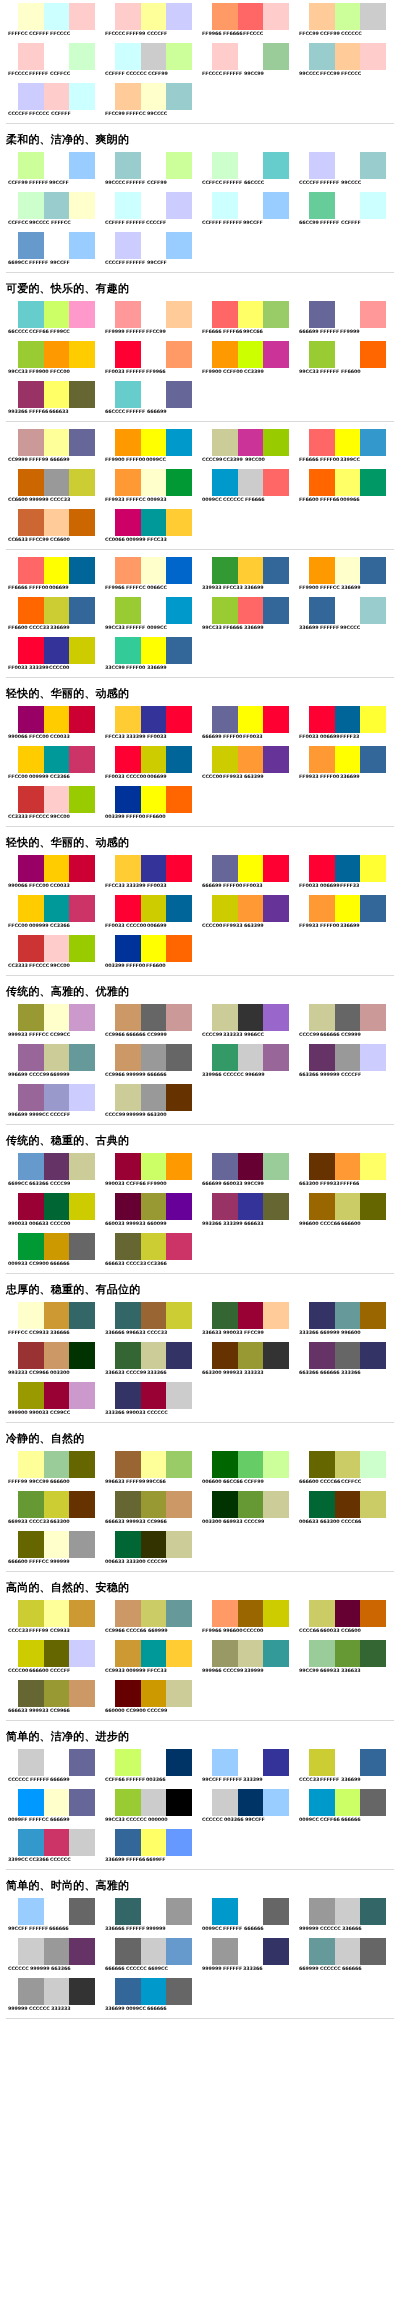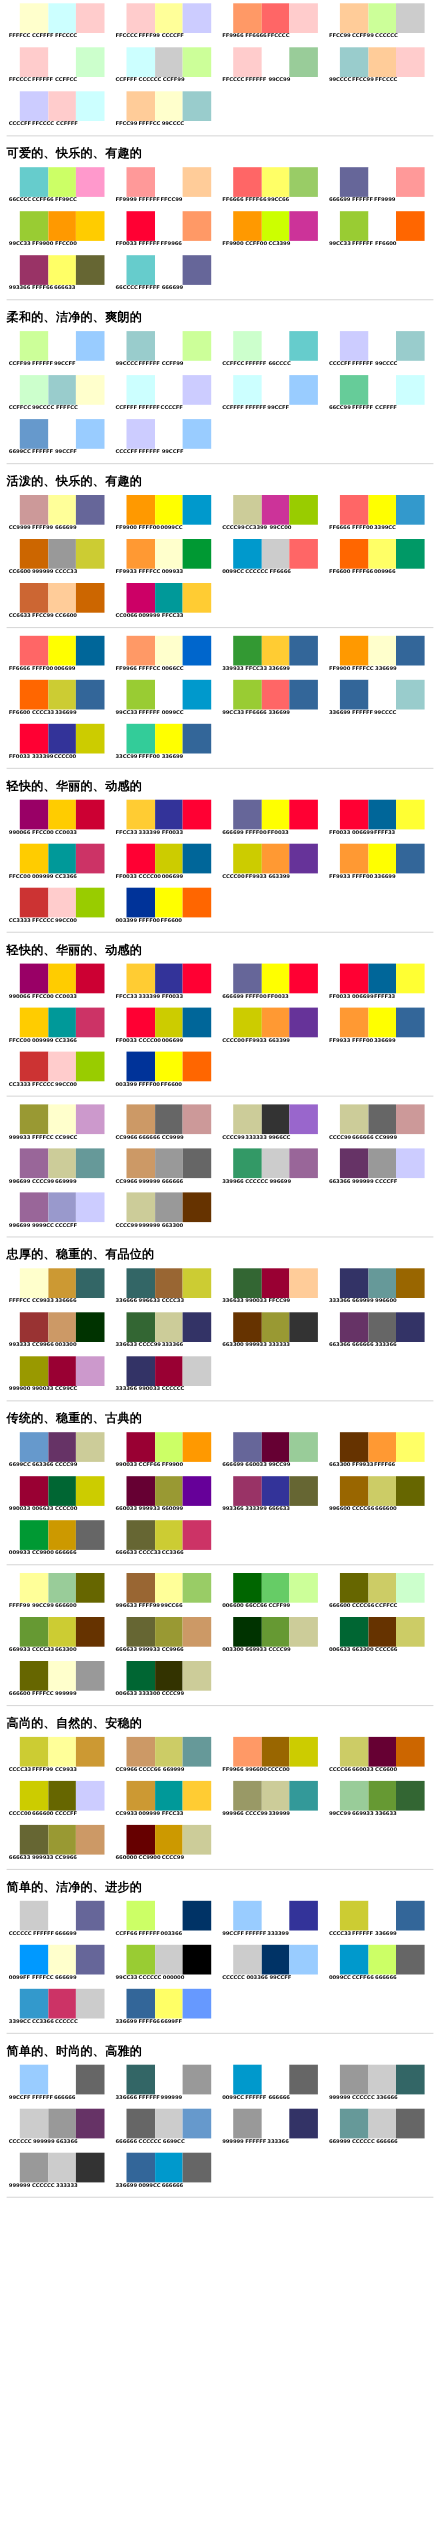--- a/index.html
+++ b/index.html
@@ -198,285 +198,284 @@
               <span class="code">FFCC99</span>
               <span class="code">FFFFCC</span>
               <span class="code">99CCCC</span>
             </div>
           </div>
         </div>
       </div>
       <div class="rule"></div>
     </div>
     <div class="section">
-      <div class="section-title">可爱的、快乐的、有趣的</div>
+      <div class="section-title">柔和的、洁净的、爽朗的</div>
       <div class="rows">
         <div class="row">
           <div class="palette">
             <div class="swatches">
+              <div class="sw" style="background: rgb(204, 255, 153);"></div>
+              <div class="sw" style="background: rgb(255, 255, 255);"></div>
+              <div class="sw" style="background: rgb(153, 204, 255);"></div>
+            </div>
+            <div class="codes">
+              <span class="code">CCFF99</span>
+              <span class="code">FFFFFF</span>
+              <span class="code">99CCFF</span>
+            </div>
+          </div>
+          <div class="palette">
+            <div class="swatches">
+              <div class="sw" style="background: rgb(153, 204, 204);"></div>
+              <div class="sw" style="background: rgb(255, 255, 255);"></div>
+              <div class="sw" style="background: rgb(204, 255, 153);"></div>
+            </div>
+            <div class="codes">
+              <span class="code">99CCCC</span>
+              <span class="code">FFFFFF</span>
+              <span class="code">CCFF99</span>
+            </div>
+          </div>
+          <div class="palette">
+            <div class="swatches">
+              <div class="sw" style="background: rgb(204, 255, 204);"></div>
+              <div class="sw" style="background: rgb(255, 255, 255);"></div>
               <div class="sw" style="background: rgb(102, 204, 204);"></div>
-              <div class="sw" style="background: rgb(204, 255, 102);"></div>
-              <div class="sw" style="background: rgb(255, 153, 204);"></div>
-            </div>
-            <div class="codes">
+            </div>
+            <div class="codes">
+              <span class="code">CCFFCC</span>
+              <span class="code">FFFFFF</span>
               <span class="code">66CCCC</span>
-              <span class="code">CCFF66</span>
-              <span class="code">FF99CC</span>
-            </div>
-          </div>
-          <div class="palette">
-            <div class="swatches">
-              <div class="sw" style="background: rgb(255, 153, 153);"></div>
-              <div class="sw" style="background: rgb(255, 255, 255);"></div>
-              <div class="sw" style="background: rgb(255, 204, 153);"></div>
-            </div>
-            <div class="codes">
-              <span class="code">FF9999</span>
-              <span class="code">FFFFFF</span>
-              <span class="code">FFCC99</span>
-            </div>
-          </div>
-          <div class="palette">
-            <div class="swatches">
-              <div class="sw" style="background: rgb(255, 102, 102);"></div>
-              <div class="sw" style="background: rgb(255, 255, 102);"></div>
-              <div class="sw" style="background: rgb(153, 204, 102);"></div>
-            </div>
-            <div class="codes">
-              <span class="code">FF6666</span>
-              <span class="code">FFFF66</span>
-              <span class="code">99CC66</span>
-            </div>
-          </div>
-          <div class="palette">
-            <div class="swatches">
-              <div class="sw" style="background: rgb(102, 102, 153);"></div>
-              <div class="sw" style="background: rgb(255, 255, 255);"></div>
-              <div class="sw" style="background: rgb(255, 153, 153);"></div>
-            </div>
-            <div class="codes">
-              <span class="code">666699</span>
-              <span class="code">FFFFFF</span>
-              <span class="code">FF9999</span>
-            </div>
-          </div>
-        </div>
-        <div class="row">
-          <div class="palette">
-            <div class="swatches">
-              <div class="sw" style="background: rgb(153, 204, 51);"></div>
-              <div class="sw" style="background: rgb(255, 153, 0);"></div>
-              <div class="sw" style="background: rgb(255, 204, 0);"></div>
-            </div>
-            <div class="codes">
-              <span class="code">99CC33</span>
-              <span class="code">FF9900</span>
-              <span class="code">FFCC00</span>
-            </div>
-          </div>
-          <div class="palette">
-            <div class="swatches">
-              <div class="sw" style="background: rgb(255, 0, 51);"></div>
-              <div class="sw" style="background: rgb(255, 255, 255);"></div>
-              <div class="sw" style="background: rgb(255, 153, 102);"></div>
-            </div>
-            <div class="codes">
-              <span class="code">FF0033</span>
-              <span class="code">FFFFFF</span>
-              <span class="code">FF9966</span>
-            </div>
-          </div>
-          <div class="palette">
-            <div class="swatches">
-              <div class="sw" style="background: rgb(255, 153, 0);"></div>
-              <div class="sw" style="background: rgb(204, 255, 0);"></div>
-              <div class="sw" style="background: rgb(204, 51, 153);"></div>
-            </div>
-            <div class="codes">
-              <span class="code">FF9900</span>
-              <span class="code">CCFF00</span>
-              <span class="code">CC3399</span>
-            </div>
-          </div>
-          <div class="palette">
-            <div class="swatches">
-              <div class="sw" style="background: rgb(153, 204, 51);"></div>
-              <div class="sw" style="background: rgb(255, 255, 255);"></div>
-              <div class="sw" style="background: rgb(255, 102, 0);"></div>
-            </div>
-            <div class="codes">
-              <span class="code">99CC33</span>
-              <span class="code">FFFFFF</span>
-              <span class="code">FF6600</span>
-            </div>
-          </div>
-        </div>
-        <div class="row">
-          <div class="palette">
-            <div class="swatches">
-              <div class="sw" style="background: rgb(153, 51, 102);"></div>
-              <div class="sw" style="background: rgb(255, 255, 102);"></div>
-              <div class="sw" style="background: rgb(102, 102, 51);"></div>
-            </div>
-            <div class="codes">
-              <span class="code">993366</span>
-              <span class="code">FFFF66</span>
-              <span class="code">666633</span>
-            </div>
-          </div>
-          <div class="palette">
-            <div class="swatches">
-              <div class="sw" style="background: rgb(102, 204, 204);"></div>
-              <div class="sw" style="background: rgb(255, 255, 255);"></div>
-              <div class="sw" style="background: rgb(102, 102, 153);"></div>
-            </div>
-            <div class="codes">
-              <span class="code">66CCCC</span>
-              <span class="code">FFFFFF</span>
-              <span class="code">666699</span>
+            </div>
+          </div>
+          <div class="palette">
+            <div class="swatches">
+              <div class="sw" style="background: rgb(204, 204, 255);"></div>
+              <div class="sw" style="background: rgb(255, 255, 255);"></div>
+              <div class="sw" style="background: rgb(153, 204, 204);"></div>
+            </div>
+            <div class="codes">
+              <span class="code">CCCCFF</span>
+              <span class="code">FFFFFF</span>
+              <span class="code">99CCCC</span>
+            </div>
+          </div>
+        </div>
+        <div class="row">
+          <div class="palette">
+            <div class="swatches">
+              <div class="sw" style="background: rgb(204, 255, 204);"></div>
+              <div class="sw" style="background: rgb(153, 204, 204);"></div>
+              <div class="sw" style="background: rgb(255, 255, 204);"></div>
+            </div>
+            <div class="codes">
+              <span class="code">CCFFCC</span>
+              <span class="code">99CCCC</span>
+              <span class="code">FFFFCC</span>
+            </div>
+          </div>
+          <div class="palette">
+            <div class="swatches">
+              <div class="sw" style="background: rgb(204, 255, 255);"></div>
+              <div class="sw" style="background: rgb(255, 255, 255);"></div>
+              <div class="sw" style="background: rgb(204, 204, 255);"></div>
+            </div>
+            <div class="codes">
+              <span class="code">CCFFFF</span>
+              <span class="code">FFFFFF</span>
+              <span class="code">CCCCFF</span>
+            </div>
+          </div>
+          <div class="palette">
+            <div class="swatches">
+              <div class="sw" style="background: rgb(204, 255, 255);"></div>
+              <div class="sw" style="background: rgb(255, 255, 255);"></div>
+              <div class="sw" style="background: rgb(153, 204, 255);"></div>
+            </div>
+            <div class="codes">
+              <span class="code">CCFFFF</span>
+              <span class="code">FFFFFF</span>
+              <span class="code">99CCFF</span>
+            </div>
+          </div>
+          <div class="palette">
+            <div class="swatches">
+              <div class="sw" style="background: rgb(102, 204, 153);"></div>
+              <div class="sw" style="background: rgb(255, 255, 255);"></div>
+              <div class="sw" style="background: rgb(204, 255, 255);"></div>
+            </div>
+            <div class="codes">
+              <span class="code">66CC99</span>
+              <span class="code">FFFFFF</span>
+              <span class="code">CCFFFF</span>
+            </div>
+          </div>
+        </div>
+        <div class="row">
+          <div class="palette">
+            <div class="swatches">
+              <div class="sw" style="background: rgb(102, 153, 204);"></div>
+              <div class="sw" style="background: rgb(255, 255, 255);"></div>
+              <div class="sw" style="background: rgb(153, 204, 255);"></div>
+            </div>
+            <div class="codes">
+              <span class="code">6699CC</span>
+              <span class="code">FFFFFF</span>
+              <span class="code">99CCFF</span>
+            </div>
+          </div>
+          <div class="palette">
+            <div class="swatches">
+              <div class="sw" style="background: rgb(204, 204, 255);"></div>
+              <div class="sw" style="background: rgb(255, 255, 255);"></div>
+              <div class="sw" style="background: rgb(153, 204, 255);"></div>
+            </div>
+            <div class="codes">
+              <span class="code">CCCCFF</span>
+              <span class="code">FFFFFF</span>
+              <span class="code">99CCFF</span>
             </div>
           </div>
         </div>
       </div>
       <div class="rule"></div>
     </div>
     <div class="section">
-      <div class="section-title">柔和的、洁净的、爽朗的</div>
+      <div class="section-title">可爱的、快乐的、有趣的</div>
       <div class="rows">
         <div class="row">
           <div class="palette">
             <div class="swatches">
-              <div class="sw" style="background: rgb(204, 255, 153);"></div>
-              <div class="sw" style="background: rgb(255, 255, 255);"></div>
-              <div class="sw" style="background: rgb(153, 204, 255);"></div>
-            </div>
-            <div class="codes">
-              <span class="code">CCFF99</span>
-              <span class="code">FFFFFF</span>
-              <span class="code">99CCFF</span>
-            </div>
-          </div>
-          <div class="palette">
-            <div class="swatches">
-              <div class="sw" style="background: rgb(153, 204, 204);"></div>
-              <div class="sw" style="background: rgb(255, 255, 255);"></div>
-              <div class="sw" style="background: rgb(204, 255, 153);"></div>
-            </div>
-            <div class="codes">
-              <span class="code">99CCCC</span>
-              <span class="code">FFFFFF</span>
-              <span class="code">CCFF99</span>
-            </div>
-          </div>
-          <div class="palette">
-            <div class="swatches">
-              <div class="sw" style="background: rgb(204, 255, 204);"></div>
-              <div class="sw" style="background: rgb(255, 255, 255);"></div>
               <div class="sw" style="background: rgb(102, 204, 204);"></div>
-            </div>
-            <div class="codes">
-              <span class="code">CCFFCC</span>
-              <span class="code">FFFFFF</span>
+              <div class="sw" style="background: rgb(204, 255, 102);"></div>
+              <div class="sw" style="background: rgb(255, 153, 204);"></div>
+            </div>
+            <div class="codes">
               <span class="code">66CCCC</span>
-            </div>
-          </div>
-          <div class="palette">
-            <div class="swatches">
-              <div class="sw" style="background: rgb(204, 204, 255);"></div>
-              <div class="sw" style="background: rgb(255, 255, 255);"></div>
-              <div class="sw" style="background: rgb(153, 204, 204);"></div>
-            </div>
-            <div class="codes">
-              <span class="code">CCCCFF</span>
-              <span class="code">FFFFFF</span>
-              <span class="code">99CCCC</span>
-            </div>
-          </div>
-        </div>
-        <div class="row">
-          <div class="palette">
-            <div class="swatches">
-              <div class="sw" style="background: rgb(204, 255, 204);"></div>
-              <div class="sw" style="background: rgb(153, 204, 204);"></div>
-              <div class="sw" style="background: rgb(255, 255, 204);"></div>
-            </div>
-            <div class="codes">
-              <span class="code">CCFFCC</span>
-              <span class="code">99CCCC</span>
-              <span class="code">FFFFCC</span>
-            </div>
-          </div>
-          <div class="palette">
-            <div class="swatches">
-              <div class="sw" style="background: rgb(204, 255, 255);"></div>
-              <div class="sw" style="background: rgb(255, 255, 255);"></div>
-              <div class="sw" style="background: rgb(204, 204, 255);"></div>
-            </div>
-            <div class="codes">
-              <span class="code">CCFFFF</span>
-              <span class="code">FFFFFF</span>
-              <span class="code">CCCCFF</span>
-            </div>
-          </div>
-          <div class="palette">
-            <div class="swatches">
-              <div class="sw" style="background: rgb(204, 255, 255);"></div>
-              <div class="sw" style="background: rgb(255, 255, 255);"></div>
-              <div class="sw" style="background: rgb(153, 204, 255);"></div>
-            </div>
-            <div class="codes">
-              <span class="code">CCFFFF</span>
-              <span class="code">FFFFFF</span>
-              <span class="code">99CCFF</span>
-            </div>
-          </div>
-          <div class="palette">
-            <div class="swatches">
-              <div class="sw" style="background: rgb(102, 204, 153);"></div>
-              <div class="sw" style="background: rgb(255, 255, 255);"></div>
-              <div class="sw" style="background: rgb(204, 255, 255);"></div>
-            </div>
-            <div class="codes">
-              <span class="code">66CC99</span>
-              <span class="code">FFFFFF</span>
-              <span class="code">CCFFFF</span>
-            </div>
-          </div>
-        </div>
-        <div class="row">
-          <div class="palette">
-            <div class="swatches">
-              <div class="sw" style="background: rgb(102, 153, 204);"></div>
-              <div class="sw" style="background: rgb(255, 255, 255);"></div>
-              <div class="sw" style="background: rgb(153, 204, 255);"></div>
-            </div>
-            <div class="codes">
-              <span class="code">6699CC</span>
-              <span class="code">FFFFFF</span>
-              <span class="code">99CCFF</span>
-            </div>
-          </div>
-          <div class="palette">
-            <div class="swatches">
-              <div class="sw" style="background: rgb(204, 204, 255);"></div>
-              <div class="sw" style="background: rgb(255, 255, 255);"></div>
-              <div class="sw" style="background: rgb(153, 204, 255);"></div>
-            </div>
-            <div class="codes">
-              <span class="code">CCCCFF</span>
-              <span class="code">FFFFFF</span>
-              <span class="code">99CCFF</span>
+              <span class="code">CCFF66</span>
+              <span class="code">FF99CC</span>
+            </div>
+          </div>
+          <div class="palette">
+            <div class="swatches">
+              <div class="sw" style="background: rgb(255, 153, 153);"></div>
+              <div class="sw" style="background: rgb(255, 255, 255);"></div>
+              <div class="sw" style="background: rgb(255, 204, 153);"></div>
+            </div>
+            <div class="codes">
+              <span class="code">FF9999</span>
+              <span class="code">FFFFFF</span>
+              <span class="code">FFCC99</span>
+            </div>
+          </div>
+          <div class="palette">
+            <div class="swatches">
+              <div class="sw" style="background: rgb(255, 102, 102);"></div>
+              <div class="sw" style="background: rgb(255, 255, 102);"></div>
+              <div class="sw" style="background: rgb(153, 204, 102);"></div>
+            </div>
+            <div class="codes">
+              <span class="code">FF6666</span>
+              <span class="code">FFFF66</span>
+              <span class="code">99CC66</span>
+            </div>
+          </div>
+          <div class="palette">
+            <div class="swatches">
+              <div class="sw" style="background: rgb(102, 102, 153);"></div>
+              <div class="sw" style="background: rgb(255, 255, 255);"></div>
+              <div class="sw" style="background: rgb(255, 153, 153);"></div>
+            </div>
+            <div class="codes">
+              <span class="code">666699</span>
+              <span class="code">FFFFFF</span>
+              <span class="code">FF9999</span>
+            </div>
+          </div>
+        </div>
+        <div class="row">
+          <div class="palette">
+            <div class="swatches">
+              <div class="sw" style="background: rgb(153, 204, 51);"></div>
+              <div class="sw" style="background: rgb(255, 153, 0);"></div>
+              <div class="sw" style="background: rgb(255, 204, 0);"></div>
+            </div>
+            <div class="codes">
+              <span class="code">99CC33</span>
+              <span class="code">FF9900</span>
+              <span class="code">FFCC00</span>
+            </div>
+          </div>
+          <div class="palette">
+            <div class="swatches">
+              <div class="sw" style="background: rgb(255, 0, 51);"></div>
+              <div class="sw" style="background: rgb(255, 255, 255);"></div>
+              <div class="sw" style="background: rgb(255, 153, 102);"></div>
+            </div>
+            <div class="codes">
+              <span class="code">FF0033</span>
+              <span class="code">FFFFFF</span>
+              <span class="code">FF9966</span>
+            </div>
+          </div>
+          <div class="palette">
+            <div class="swatches">
+              <div class="sw" style="background: rgb(255, 153, 0);"></div>
+              <div class="sw" style="background: rgb(204, 255, 0);"></div>
+              <div class="sw" style="background: rgb(204, 51, 153);"></div>
+            </div>
+            <div class="codes">
+              <span class="code">FF9900</span>
+              <span class="code">CCFF00</span>
+              <span class="code">CC3399</span>
+            </div>
+          </div>
+          <div class="palette">
+            <div class="swatches">
+              <div class="sw" style="background: rgb(153, 204, 51);"></div>
+              <div class="sw" style="background: rgb(255, 255, 255);"></div>
+              <div class="sw" style="background: rgb(255, 102, 0);"></div>
+            </div>
+            <div class="codes">
+              <span class="code">99CC33</span>
+              <span class="code">FFFFFF</span>
+              <span class="code">FF6600</span>
+            </div>
+          </div>
+        </div>
+        <div class="row">
+          <div class="palette">
+            <div class="swatches">
+              <div class="sw" style="background: rgb(153, 51, 102);"></div>
+              <div class="sw" style="background: rgb(255, 255, 102);"></div>
+              <div class="sw" style="background: rgb(102, 102, 51);"></div>
+            </div>
+            <div class="codes">
+              <span class="code">993366</span>
+              <span class="code">FFFF66</span>
+              <span class="code">666633</span>
+            </div>
+          </div>
+          <div class="palette">
+            <div class="swatches">
+              <div class="sw" style="background: rgb(102, 204, 204);"></div>
+              <div class="sw" style="background: rgb(255, 255, 255);"></div>
+              <div class="sw" style="background: rgb(102, 102, 153);"></div>
+            </div>
+            <div class="codes">
+              <span class="code">66CCCC</span>
+              <span class="code">FFFFFF</span>
+              <span class="code">666699</span>
             </div>
           </div>
         </div>
       </div>
       <div class="rule"></div>
     </div>
     <div class="section">
-      <div class="section-title">活泼的、快乐的、有趣的</div>
       <div class="rows">
         <div class="row">
           <div class="palette">
             <div class="swatches">
               <div class="sw" style="background: rgb(204, 153, 153);"></div>
               <div class="sw" style="background: rgb(255, 255, 153);"></div>
               <div class="sw" style="background: rgb(102, 102, 153);"></div>
             </div>
             <div class="codes">
               <span class="code">CC9999</span>
@@ -989,20 +988,21 @@
               <span class="code">003399</span>
               <span class="code">FFFF00</span>
               <span class="code">FF6600</span>
             </div>
           </div>
         </div>
       </div>
       <div class="rule"></div>
     </div>
     <div class="section">
+      <div class="section-title">传统的、高雅的、优雅的</div>
       <div class="rows">
         <div class="row">
           <div class="palette">
             <div class="swatches">
               <div class="sw" style="background: rgb(153, 153, 51);"></div>
               <div class="sw" style="background: rgb(255, 255, 204);"></div>
               <div class="sw" style="background: rgb(204, 153, 204);"></div>
             </div>
             <div class="codes">
               <span class="code">999933</span>
@@ -1113,20 +1113,152 @@
           <div class="palette">
             <div class="swatches">
               <div class="sw" style="background: rgb(204, 204, 153);"></div>
               <div class="sw" style="background: rgb(153, 153, 153);"></div>
               <div class="sw" style="background: rgb(102, 51, 0);"></div>
             </div>
             <div class="codes">
               <span class="code">CCCC99</span>
               <span class="code">999999</span>
               <span class="code">663300</span>
+            </div>
+          </div>
+        </div>
+      </div>
+      <div class="rule"></div>
+    </div>
+    <div class="section">
+      <div class="section-title">传统的、稳重的、古典的</div>
+      <div class="rows">
+        <div class="row">
+          <div class="palette">
+            <div class="swatches">
+              <div class="sw" style="background: rgb(102, 153, 204);"></div>
+              <div class="sw" style="background: rgb(102, 51, 102);"></div>
+              <div class="sw" style="background: rgb(204, 204, 153);"></div>
+            </div>
+            <div class="codes">
+              <span class="code">6699CC</span>
+              <span class="code">663366</span>
+              <span class="code">CCCC99</span>
+            </div>
+          </div>
+          <div class="palette">
+            <div class="swatches">
+              <div class="sw" style="background: rgb(153, 0, 51);"></div>
+              <div class="sw" style="background: rgb(204, 255, 102);"></div>
+              <div class="sw" style="background: rgb(255, 153, 0);"></div>
+            </div>
+            <div class="codes">
+              <span class="code">990033</span>
+              <span class="code">CCFF66</span>
+              <span class="code">FF9900</span>
+            </div>
+          </div>
+          <div class="palette">
+            <div class="swatches">
+              <div class="sw" style="background: rgb(102, 102, 153);"></div>
+              <div class="sw" style="background: rgb(102, 0, 51);"></div>
+              <div class="sw" style="background: rgb(153, 204, 153);"></div>
+            </div>
+            <div class="codes">
+              <span class="code">666699</span>
+              <span class="code">660033</span>
+              <span class="code">99CC99</span>
+            </div>
+          </div>
+          <div class="palette">
+            <div class="swatches">
+              <div class="sw" style="background: rgb(102, 51, 0);"></div>
+              <div class="sw" style="background: rgb(255, 153, 51);"></div>
+              <div class="sw" style="background: rgb(255, 255, 102);"></div>
+            </div>
+            <div class="codes">
+              <span class="code">663300</span>
+              <span class="code">FF9933</span>
+              <span class="code">FFFF66</span>
+            </div>
+          </div>
+        </div>
+        <div class="row">
+          <div class="palette">
+            <div class="swatches">
+              <div class="sw" style="background: rgb(153, 0, 51);"></div>
+              <div class="sw" style="background: rgb(0, 102, 51);"></div>
+              <div class="sw" style="background: rgb(204, 204, 0);"></div>
+            </div>
+            <div class="codes">
+              <span class="code">990033</span>
+              <span class="code">006633</span>
+              <span class="code">CCCC00</span>
+            </div>
+          </div>
+          <div class="palette">
+            <div class="swatches">
+              <div class="sw" style="background: rgb(102, 0, 51);"></div>
+              <div class="sw" style="background: rgb(153, 153, 51);"></div>
+              <div class="sw" style="background: rgb(102, 0, 153);"></div>
+            </div>
+            <div class="codes">
+              <span class="code">660033</span>
+              <span class="code">999933</span>
+              <span class="code">660099</span>
+            </div>
+          </div>
+          <div class="palette">
+            <div class="swatches">
+              <div class="sw" style="background: rgb(153, 51, 102);"></div>
+              <div class="sw" style="background: rgb(51, 51, 153);"></div>
+              <div class="sw" style="background: rgb(102, 102, 51);"></div>
+            </div>
+            <div class="codes">
+              <span class="code">993366</span>
+              <span class="code">333399</span>
+              <span class="code">666633</span>
+            </div>
+          </div>
+          <div class="palette">
+            <div class="swatches">
+              <div class="sw" style="background: rgb(153, 102, 0);"></div>
+              <div class="sw" style="background: rgb(204, 204, 102);"></div>
+              <div class="sw" style="background: rgb(102, 102, 0);"></div>
+            </div>
+            <div class="codes">
+              <span class="code">996600</span>
+              <span class="code">CCCC66</span>
+              <span class="code">666600</span>
+            </div>
+          </div>
+        </div>
+        <div class="row">
+          <div class="palette">
+            <div class="swatches">
+              <div class="sw" style="background: rgb(0, 153, 51);"></div>
+              <div class="sw" style="background: rgb(204, 153, 0);"></div>
+              <div class="sw" style="background: rgb(102, 102, 102);"></div>
+            </div>
+            <div class="codes">
+              <span class="code">009933</span>
+              <span class="code">CC9900</span>
+              <span class="code">666666</span>
+            </div>
+          </div>
+          <div class="palette">
+            <div class="swatches">
+              <div class="sw" style="background: rgb(102, 102, 51);"></div>
+              <div class="sw" style="background: rgb(204, 204, 51);"></div>
+              <div class="sw" style="background: rgb(204, 51, 102);"></div>
+            </div>
+            <div class="codes">
+              <span class="code">666633</span>
+              <span class="code">CCCC33</span>
+              <span class="code">CC3366</span>
             </div>
           </div>
         </div>
       </div>
       <div class="rule"></div>
     </div>
     <div class="section">
       <div class="section-title">忠厚的、稳重的、有品位的</div>
       <div class="rows">
         <div class="row">
@@ -1252,152 +1384,21 @@
               <span class="code">333366</span>
               <span class="code">990033</span>
               <span class="code">CCCCCC</span>
             </div>
           </div>
         </div>
       </div>
       <div class="rule"></div>
     </div>
     <div class="section">
-      <div class="section-title">传统的、稳重的、古典的</div>
-      <div class="rows">
-        <div class="row">
-          <div class="palette">
-            <div class="swatches">
-              <div class="sw" style="background: rgb(102, 153, 204);"></div>
-              <div class="sw" style="background: rgb(102, 51, 102);"></div>
-              <div class="sw" style="background: rgb(204, 204, 153);"></div>
-            </div>
-            <div class="codes">
-              <span class="code">6699CC</span>
-              <span class="code">663366</span>
-              <span class="code">CCCC99</span>
-            </div>
-          </div>
-          <div class="palette">
-            <div class="swatches">
-              <div class="sw" style="background: rgb(153, 0, 51);"></div>
-              <div class="sw" style="background: rgb(204, 255, 102);"></div>
-              <div class="sw" style="background: rgb(255, 153, 0);"></div>
-            </div>
-            <div class="codes">
-              <span class="code">990033</span>
-              <span class="code">CCFF66</span>
-              <span class="code">FF9900</span>
-            </div>
-          </div>
-          <div class="palette">
-            <div class="swatches">
-              <div class="sw" style="background: rgb(102, 102, 153);"></div>
-              <div class="sw" style="background: rgb(102, 0, 51);"></div>
-              <div class="sw" style="background: rgb(153, 204, 153);"></div>
-            </div>
-            <div class="codes">
-              <span class="code">666699</span>
-              <span class="code">660033</span>
-              <span class="code">99CC99</span>
-            </div>
-          </div>
-          <div class="palette">
-            <div class="swatches">
-              <div class="sw" style="background: rgb(102, 51, 0);"></div>
-              <div class="sw" style="background: rgb(255, 153, 51);"></div>
-              <div class="sw" style="background: rgb(255, 255, 102);"></div>
-            </div>
-            <div class="codes">
-              <span class="code">663300</span>
-              <span class="code">FF9933</span>
-              <span class="code">FFFF66</span>
-            </div>
-          </div>
-        </div>
-        <div class="row">
-          <div class="palette">
-            <div class="swatches">
-              <div class="sw" style="background: rgb(153, 0, 51);"></div>
-              <div class="sw" style="background: rgb(0, 102, 51);"></div>
-              <div class="sw" style="background: rgb(204, 204, 0);"></div>
-            </div>
-            <div class="codes">
-              <span class="code">990033</span>
-              <span class="code">006633</span>
-              <span class="code">CCCC00</span>
-            </div>
-          </div>
-          <div class="palette">
-            <div class="swatches">
-              <div class="sw" style="background: rgb(102, 0, 51);"></div>
-              <div class="sw" style="background: rgb(153, 153, 51);"></div>
-              <div class="sw" style="background: rgb(102, 0, 153);"></div>
-            </div>
-            <div class="codes">
-              <span class="code">660033</span>
-              <span class="code">999933</span>
-              <span class="code">660099</span>
-            </div>
-          </div>
-          <div class="palette">
-            <div class="swatches">
-              <div class="sw" style="background: rgb(153, 51, 102);"></div>
-              <div class="sw" style="background: rgb(51, 51, 153);"></div>
-              <div class="sw" style="background: rgb(102, 102, 51);"></div>
-            </div>
-            <div class="codes">
-              <span class="code">993366</span>
-              <span class="code">333399</span>
-              <span class="code">666633</span>
-            </div>
-          </div>
-          <div class="palette">
-            <div class="swatches">
-              <div class="sw" style="background: rgb(153, 102, 0);"></div>
-              <div class="sw" style="background: rgb(204, 204, 102);"></div>
-              <div class="sw" style="background: rgb(102, 102, 0);"></div>
-            </div>
-            <div class="codes">
-              <span class="code">996600</span>
-              <span class="code">CCCC66</span>
-              <span class="code">666600</span>
-            </div>
-          </div>
-        </div>
-        <div class="row">
-          <div class="palette">
-            <div class="swatches">
-              <div class="sw" style="background: rgb(0, 153, 51);"></div>
-              <div class="sw" style="background: rgb(204, 153, 0);"></div>
-              <div class="sw" style="background: rgb(102, 102, 102);"></div>
-            </div>
-            <div class="codes">
-              <span class="code">009933</span>
-              <span class="code">CC9900</span>
-              <span class="code">666666</span>
-            </div>
-          </div>
-          <div class="palette">
-            <div class="swatches">
-              <div class="sw" style="background: rgb(102, 102, 51);"></div>
-              <div class="sw" style="background: rgb(204, 204, 51);"></div>
-              <div class="sw" style="background: rgb(204, 51, 102);"></div>
-            </div>
-            <div class="codes">
-              <span class="code">666633</span>
-              <span class="code">CCCC33</span>
-              <span class="code">CC3366</span>
-            </div>
-          </div>
-        </div>
-      </div>
-      <div class="rule"></div>
-    </div>
-    <div class="section">
+      <div class="section-title">冷静的、自然的</div>
       <div class="rows">
         <div class="row">
           <div class="palette">
             <div class="swatches">
               <div class="sw" style="background: rgb(255, 255, 153);"></div>
               <div class="sw" style="background: rgb(153, 204, 153);"></div>
               <div class="sw" style="background: rgb(102, 102, 0);"></div>
             </div>
             <div class="codes">
               <span class="code">FFFF99</span>

